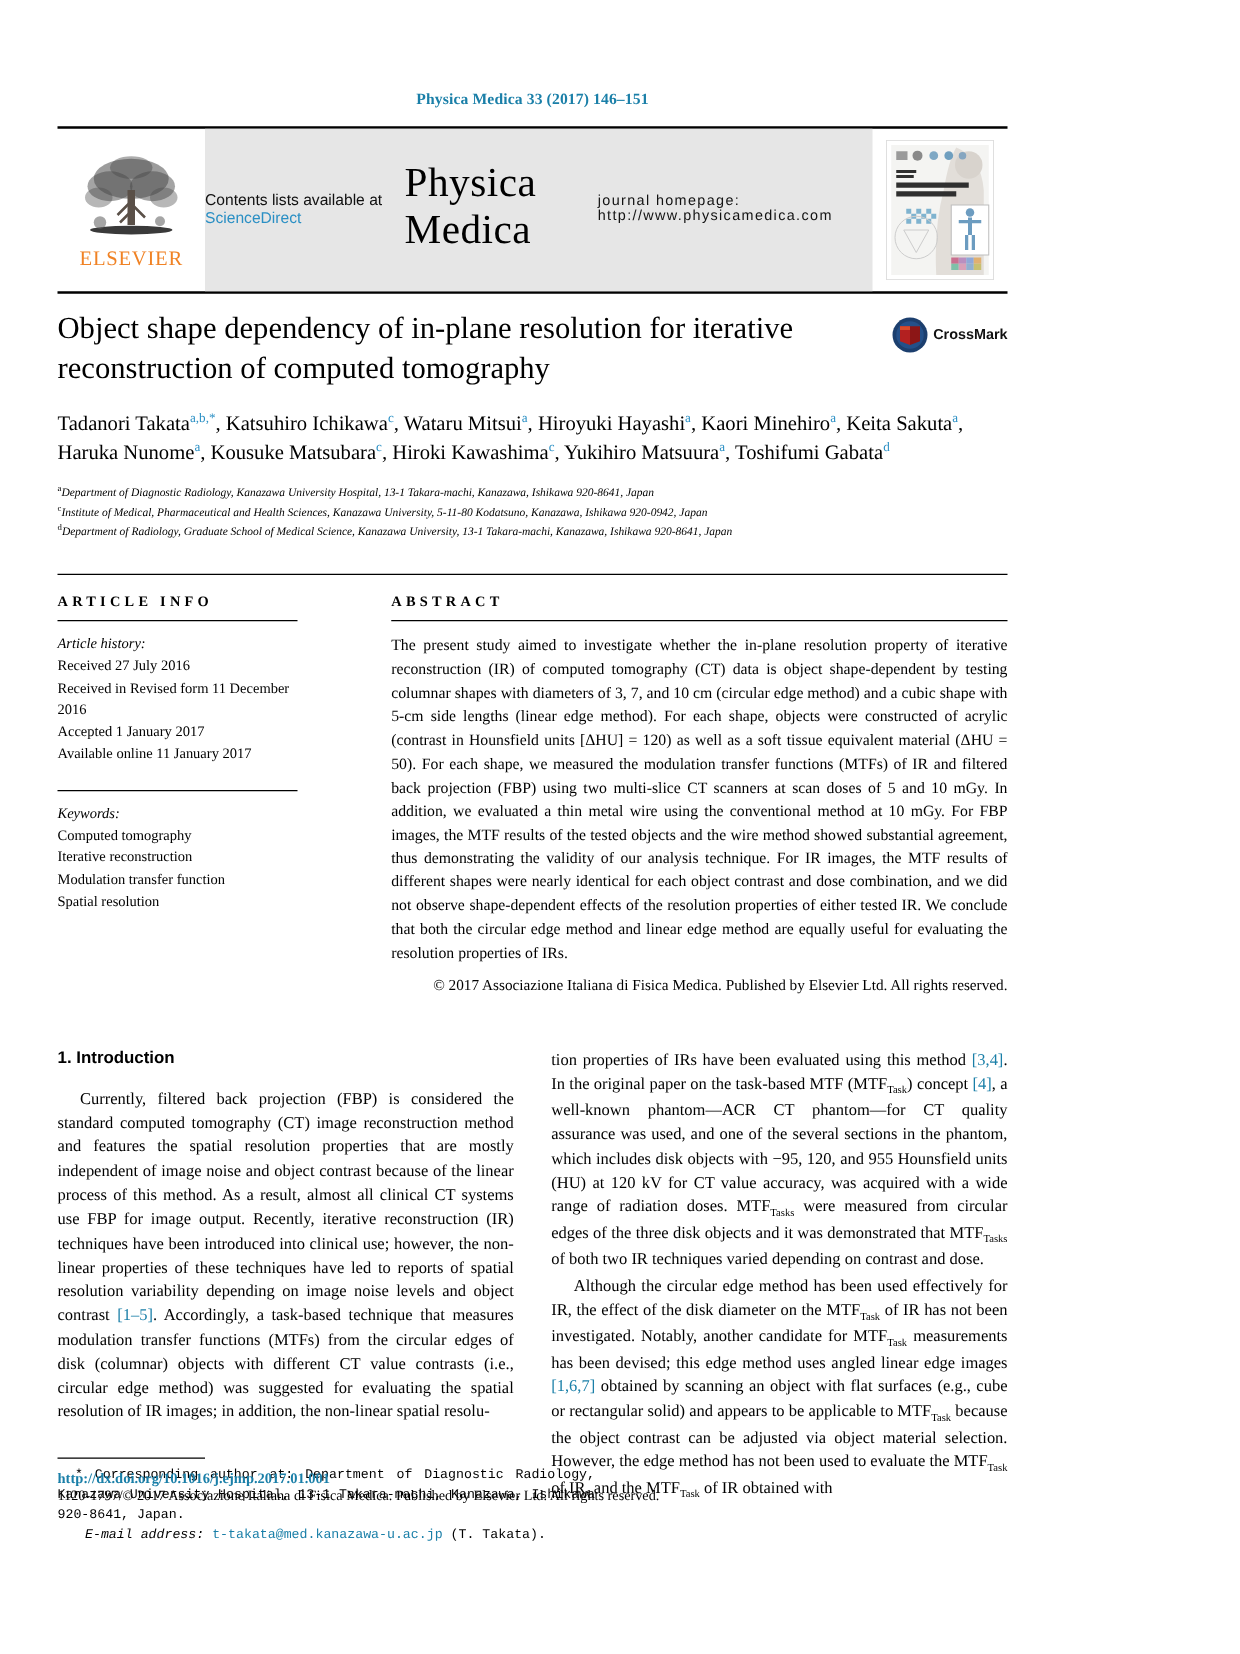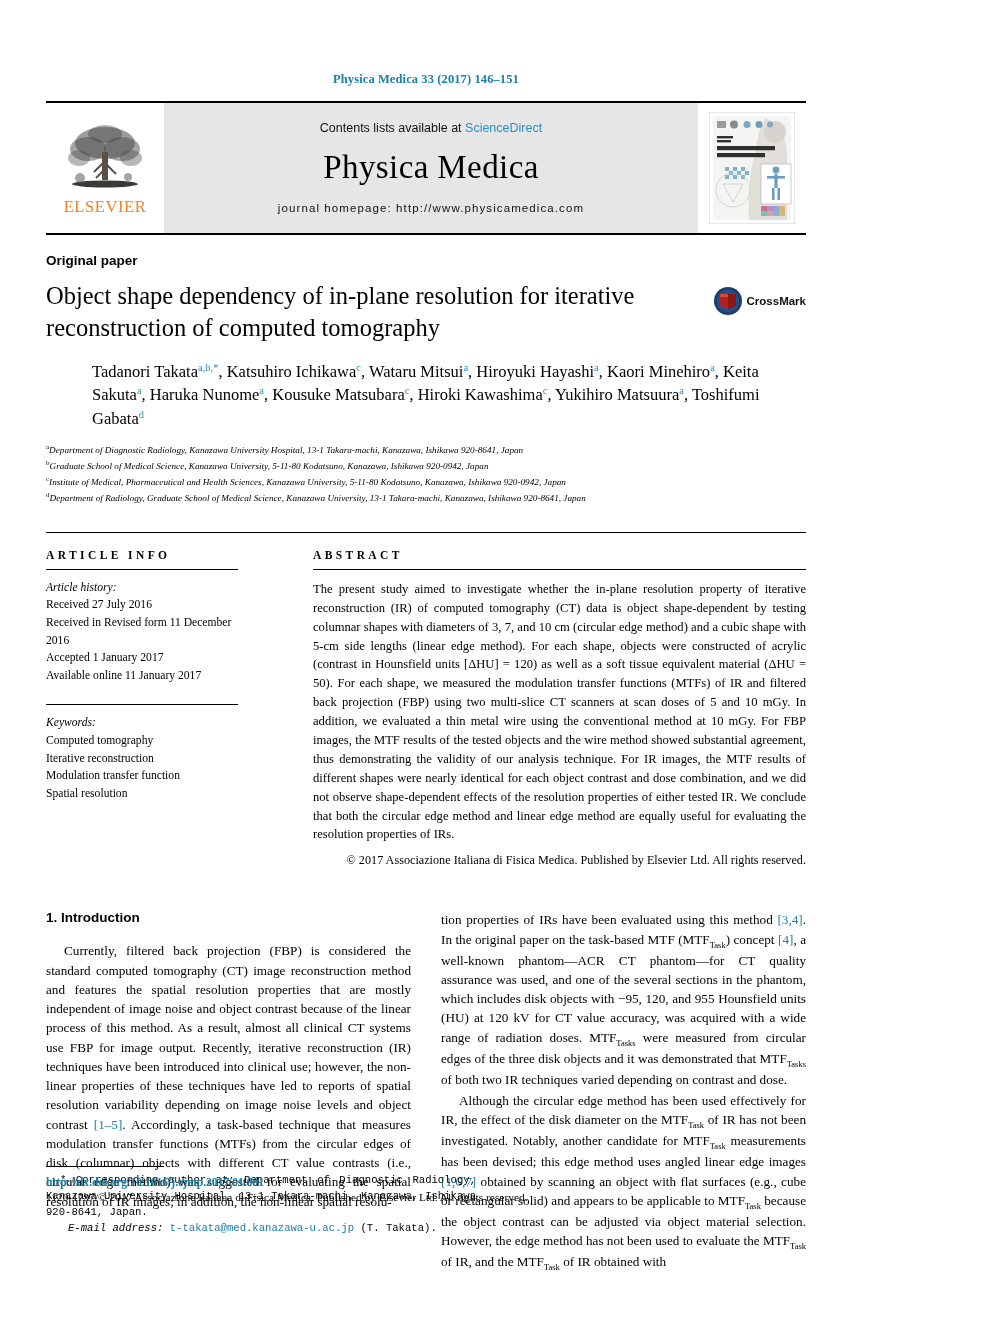--- a/index.html
+++ b/index.html
@@ -58,21 +58,21 @@
     font-family: "Liberation Serif", serif;
     color: #f08224;
     font-size: 16.5px;
     letter-spacing: 0.6px;
     margin-top: 1px;
   }
   .banner {
     flex: 1 1 auto;
     background: #e6e6e6;
     display: flex;
-    flex-direction: column;
+    flex-direction: row;
     align-items: center;
     justify-content: center;
     padding: 6px 0 8px;
     box-sizing: border-box;
   }
   .contents-line {
     font-family: "Liberation Sans", sans-serif;
     font-size: 12.5px;
     color: #111;
   }
@@ -133,21 +133,20 @@
     color: #111;
   }
 
   
   .authors {
     font-family: "Liberation Serif", serif;
     font-size: 16.5px;
     line-height: 1.42;
     margin-top: 16px;
     max-width: 880px;
-    margin-left: 46px;
   }
   .aff-mark {
     color: #2a8fc4;
     font-size: 10.5px;
     vertical-align: super;
   }
   .affiliations {
     margin-top: 12px;
     font-family: "Liberation Serif", serif;
     font-style: italic;
@@ -377,21 +376,20 @@
           <rect x="58" y="99" width="6" height="5" fill="#d8a0b8"></rect>
           <rect x="64" y="99" width="6" height="5" fill="#90b0d0"></rect>
           <rect x="70" y="99" width="6" height="5" fill="#c8c070"></rect>
         </g>
         <circle cx="24" cy="78" r="17" fill="none" stroke="#cccccc" stroke-width="0.8"></circle>
         <path d="M14 72 L34 72 L24 90 Z" fill="none" stroke="#cccccc" stroke-width="0.8"></path>
       </svg>
     </div>
   </div>
 
-  <div class="doc-type">Original paper</div>
 
   <div class="title-row">
     <h1 class="paper-title">Object shape dependency of in-plane resolution for iterative reconstruction of computed tomography</h1>
     <div class="crossmark">
       <svg width="30" height="30" viewBox="0 0 30 30">
         <circle cx="15" cy="15" r="14" fill="#1c3f6e"></circle>
         <circle cx="15" cy="15" r="11" fill="#2b5ea0" opacity="0.55"></circle>
         <path d="M7 8 L15 8 L15 23 L7 20 Z" fill="#b32020"></path>
         <path d="M15 8 L23 8 L23 20 L15 23 Z" fill="#8c1616"></path>
         <path d="M7 8 L15 8 L15 11 L7 11 Z" fill="#d94a2a"></path>
@@ -399,21 +397,20 @@
       <span class="crossmark-label">CrossMark</span>
     </div>
   </div>
 
   <div class="authors">
     <span><span>Tadanori Takata</span><span class="aff-mark">a,b,*</span>, </span><span><span>Katsuhiro Ichikawa</span><span class="aff-mark">c</span>, </span><span><span>Wataru Mitsui</span><span class="aff-mark">a</span>, </span><span><span>Hiroyuki Hayashi</span><span class="aff-mark">a</span>, </span><span><span>Kaori Minehiro</span><span class="aff-mark">a</span>, </span><span><span>Keita Sakuta</span><span class="aff-mark">a</span>, </span><span><span>Haruka Nunome</span><span class="aff-mark">a</span>, </span><span><span>Kousuke Matsubara</span><span class="aff-mark">c</span>, </span><span><span>Hiroki Kawashima</span><span class="aff-mark">c</span>, </span><span><span>Yukihiro Matsuura</span><span class="aff-mark">a</span>, </span><span><span>Toshifumi Gabata</span><span class="aff-mark">d</span></span>
   </div>
 
   <div class="affiliations">
     <div><span class="sup">a</span><span>Department of Diagnostic Radiology, Kanazawa University Hospital, 13-1 Takara-machi, Kanazawa, Ishikawa 920-8641, Japan</span></div>
-    <div><span class="sup">b</span><span>Graduate School of Medical Science, Kanazawa University, 5-11-80 Kodatsuno, Kanazawa, Ishikawa 920-0942, Japan</span></div>
     <div><span class="sup">c</span><span>Institute of Medical, Pharmaceutical and Health Sciences, Kanazawa University, 5-11-80 Kodatsuno, Kanazawa, Ishikawa 920-0942, Japan</span></div>
     <div><span class="sup">d</span><span>Department of Radiology, Graduate School of Medical Science, Kanazawa University, 13-1 Takara-machi, Kanazawa, Ishikawa 920-8641, Japan</span></div>
   </div>
 
   <div class="info-abstract">
 
     <div class="col-info">
       <div class="sec-head">ARTICLE INFO</div>
       <div class="rule"></div>
       <div class="history-block">

